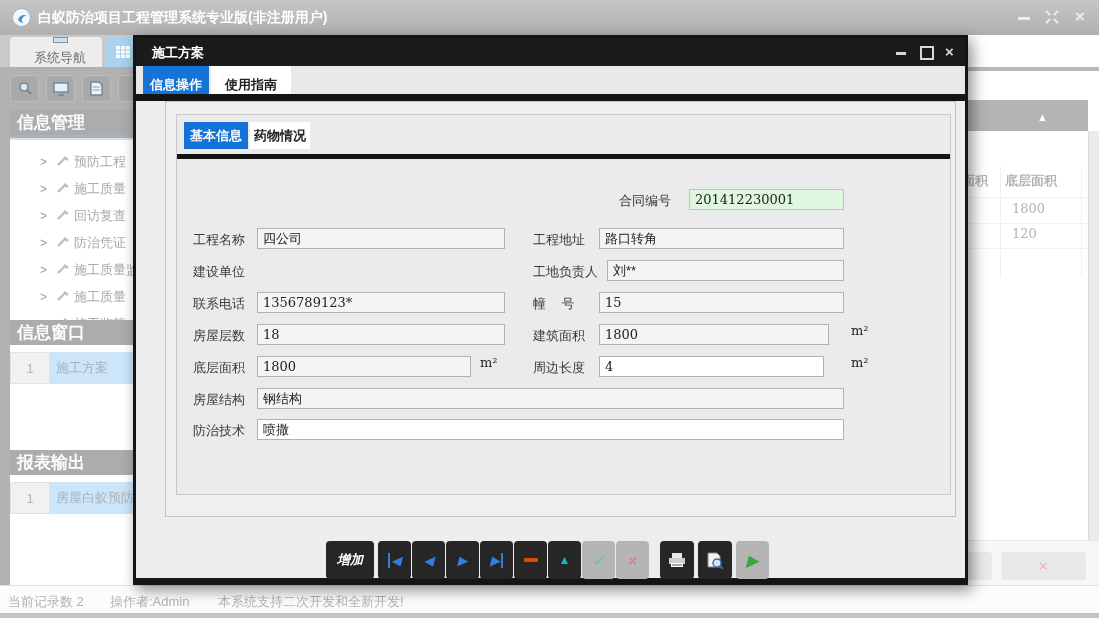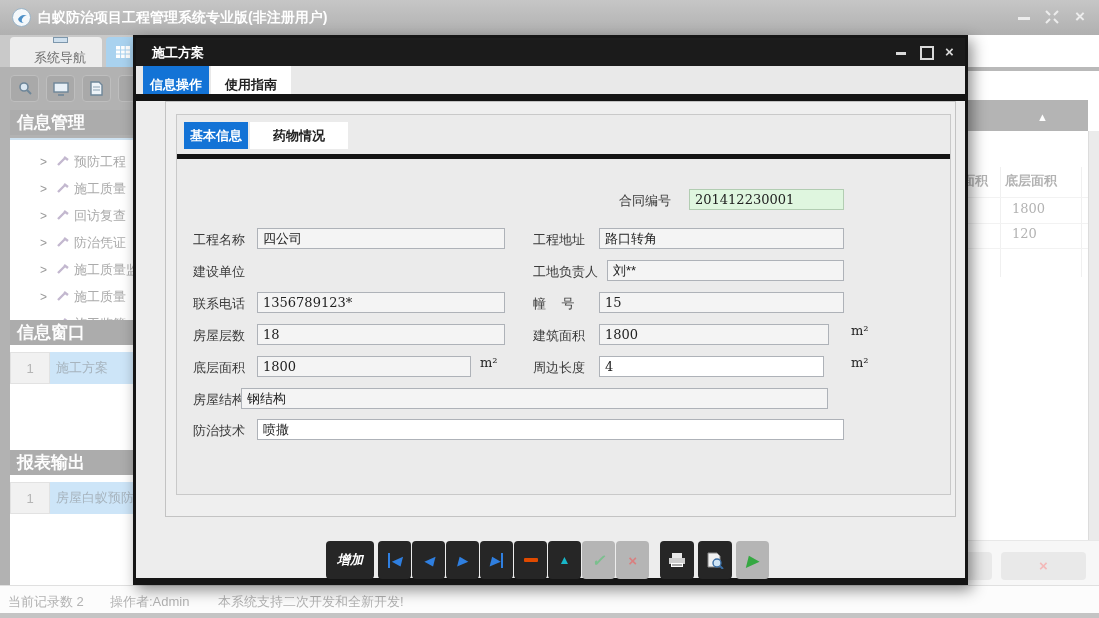--- a/index.html
+++ b/index.html
@@ -285,21 +285,21 @@
       <div class="m-tab active" style="left:7px; width:66px">信息操作</div>
       <div class="m-tab idle" style="left:75px; width:80px">使用指南</div>
     </div>
     <div class="m-blackbar"></div>
 
     <div class="m-content">
       <div class="outer-panel"></div>
 
       <div class="groupbox">
         <div class="g-tab m-tab active" style="left:7px; width:64px">基本信息</div>
-        <div class="g-tab m-tab idle" style="left:73px; width:98px">药物情况</div>
+        <div class="g-tab m-tab idle" style="left:73px; width:60px">药物情况</div>
         <div class="g-blackbar"></div>
 
         <div class="f-label" style="left:442px; top:77px">合同编号</div>
         <input class="f-input green num" style="left: 512px; top: 74px; width: 155px;" readonly="" value="201412230001">
 
         <div class="f-label" style="left:16px; top:116px">工程名称</div>
         <input class="f-input" style="left: 80px; top: 113px; width: 248px;" readonly="" value="四公司">
         <div class="f-label" style="left:356px; top:116px">工程地址</div>
         <input class="f-input" style="left: 422px; top: 113px; width: 245px;" readonly="" value="路口转角">
 
@@ -319,21 +319,21 @@
         <div class="unit" style="left:674px; top:208px">m²</div>
 
         <div class="f-label" style="left:16px; top:244px">底层面积</div>
         <input class="f-input num" style="left: 80px; top: 241px; width: 214px;" readonly="" value="1800">
         <div class="unit" style="left:303px; top:240px">m²</div>
         <div class="f-label" style="left:356px; top:244px">周边长度</div>
         <input class="f-input editable num" style="left: 422px; top: 241px; width: 225px;" value="4">
         <div class="unit" style="left:674px; top:240px">m²</div>
 
         <div class="f-label" style="left:16px; top:276px">房屋结构</div>
-        <input class="f-input" style="left: 64px; top: 273px; width: 587px;" readonly="" value="钢结构">
+        <input class="f-input" style="left: 80px; top: 273px; width: 587px;" readonly="" value="钢结构">
 
         <div class="f-label" style="left:16px; top:307px">防治技术</div>
         <input class="f-input editable" style="left: 80px; top: 304px; width: 587px;" value="喷撒">
       </div>
 
       <div class="m-toolbar">
         <div class="tb-btn tb-dark tb-add" style="left:190px; width:48px">增加</div>
         <div class="tb-btn tb-dark" style="left:242px; width:33px">
           <span class="blue-arrow bar-left">◀</span>
         </div>

